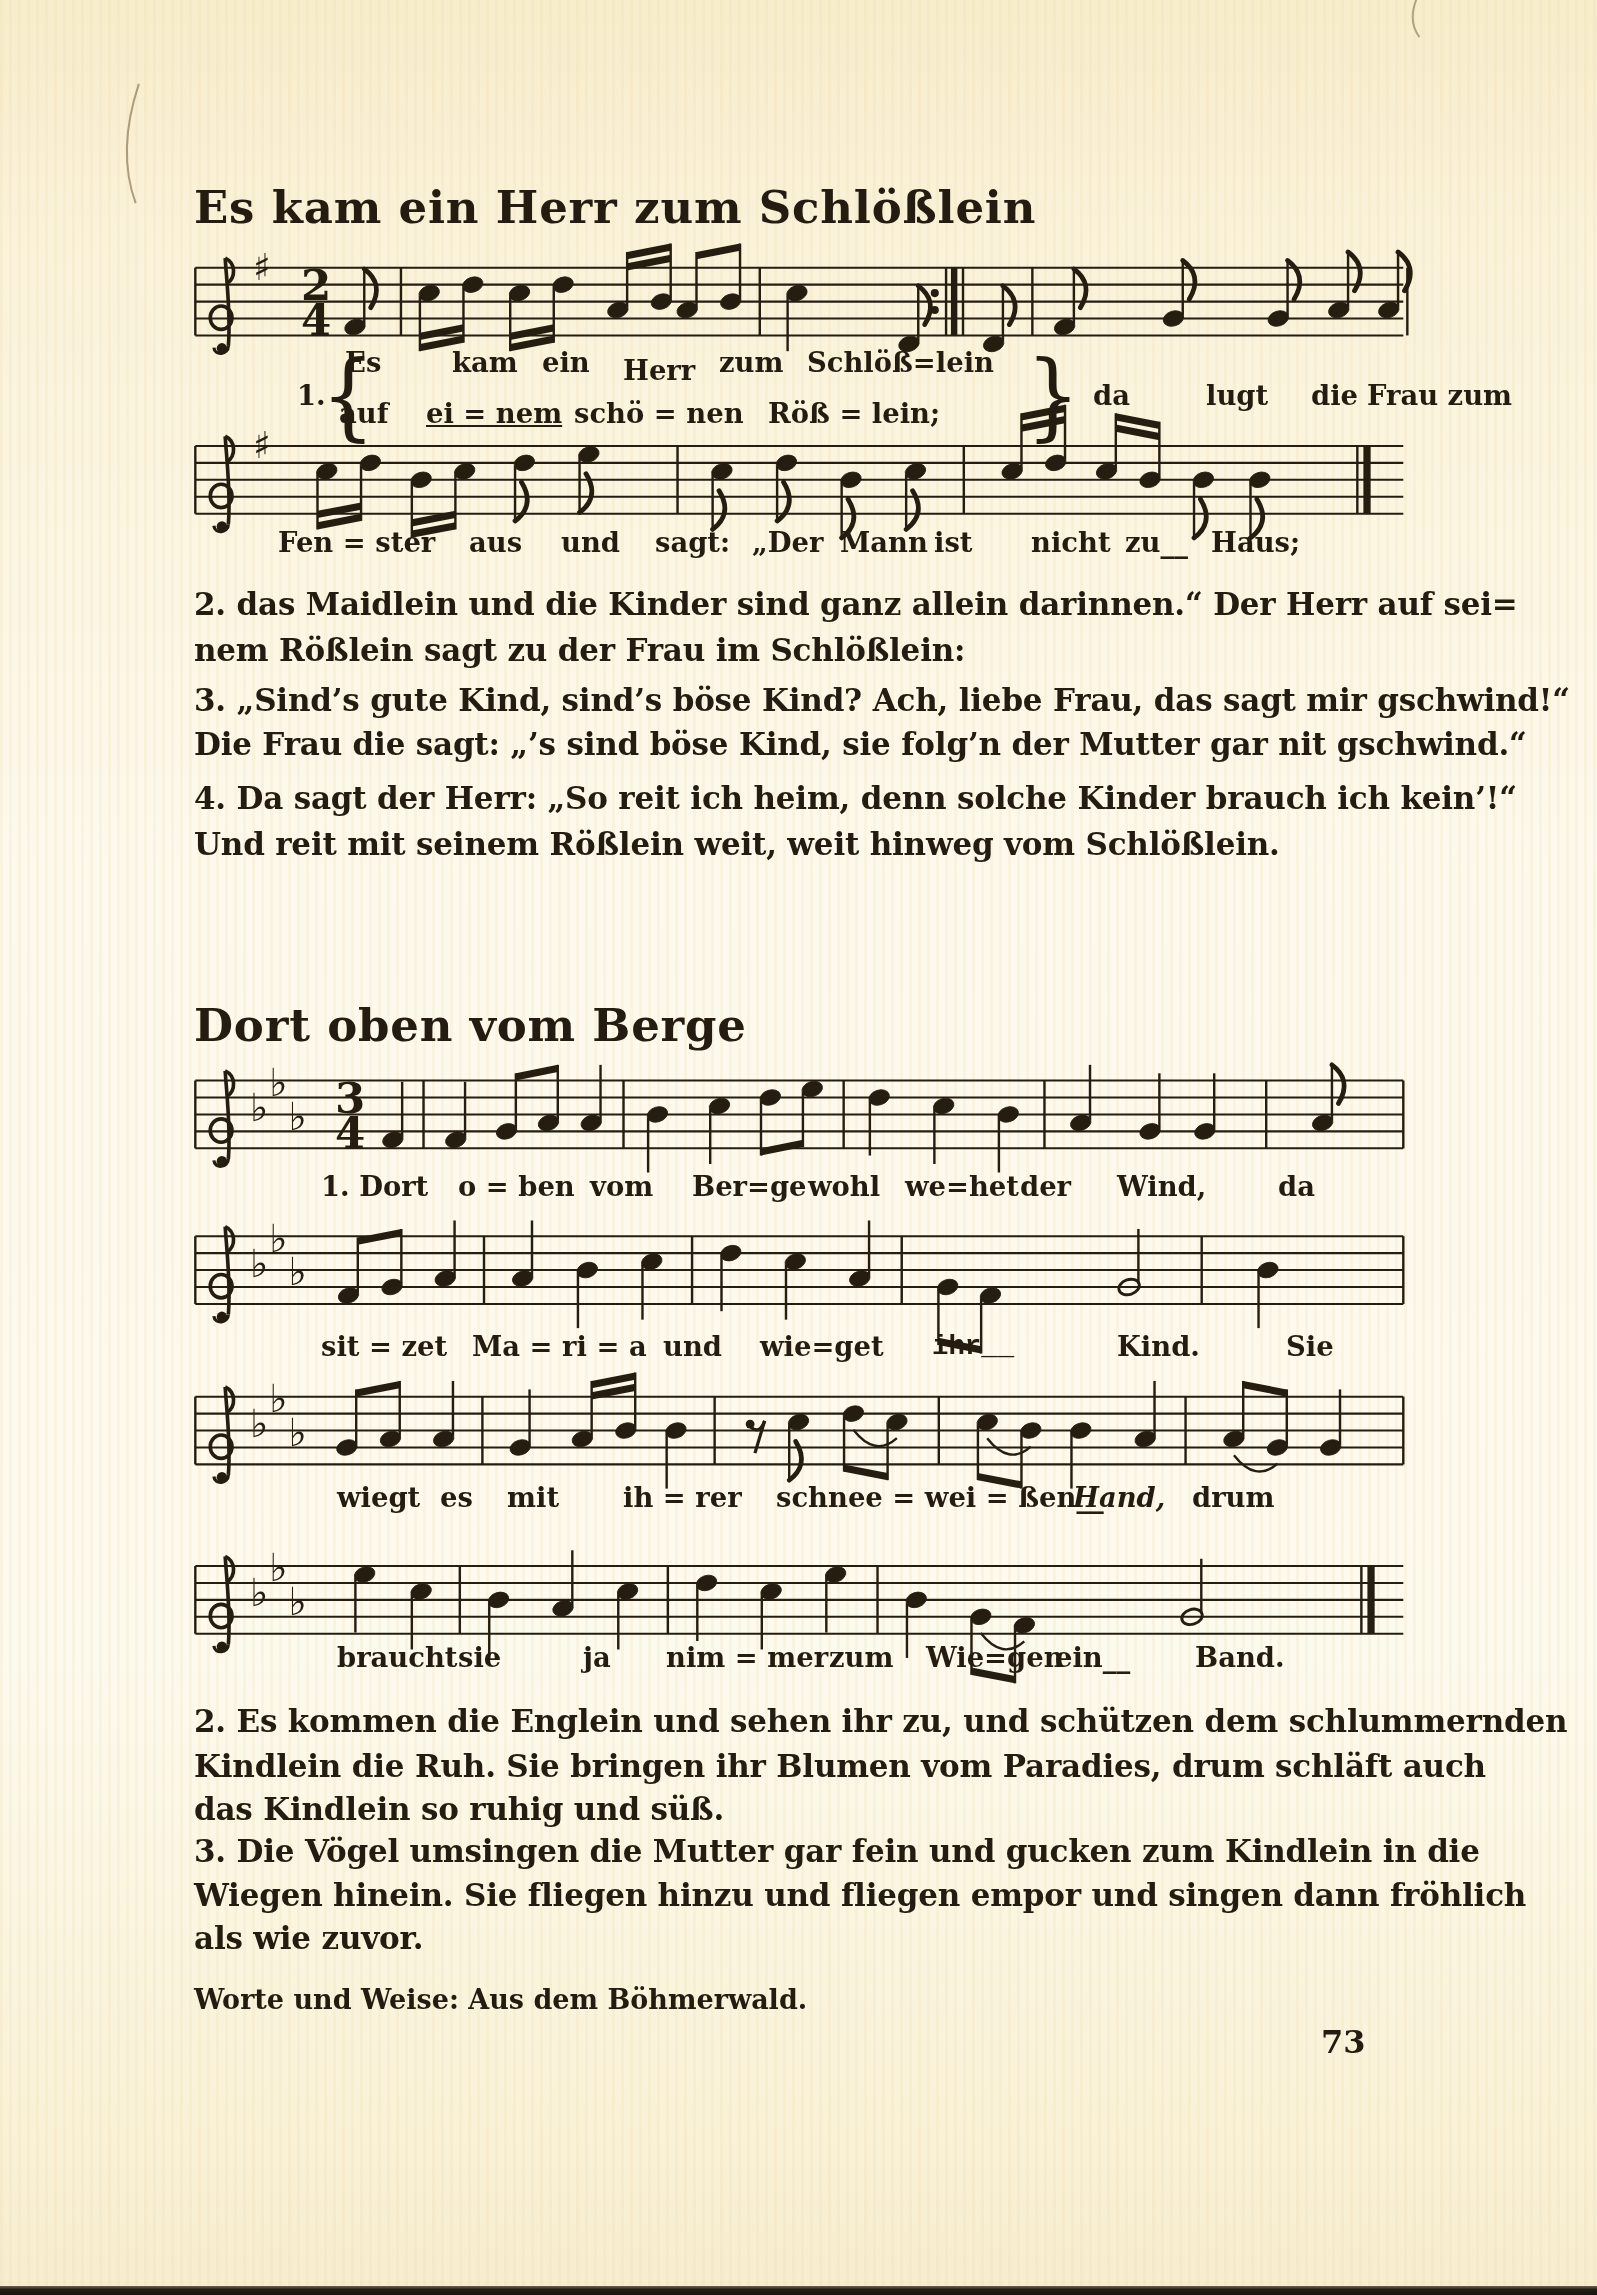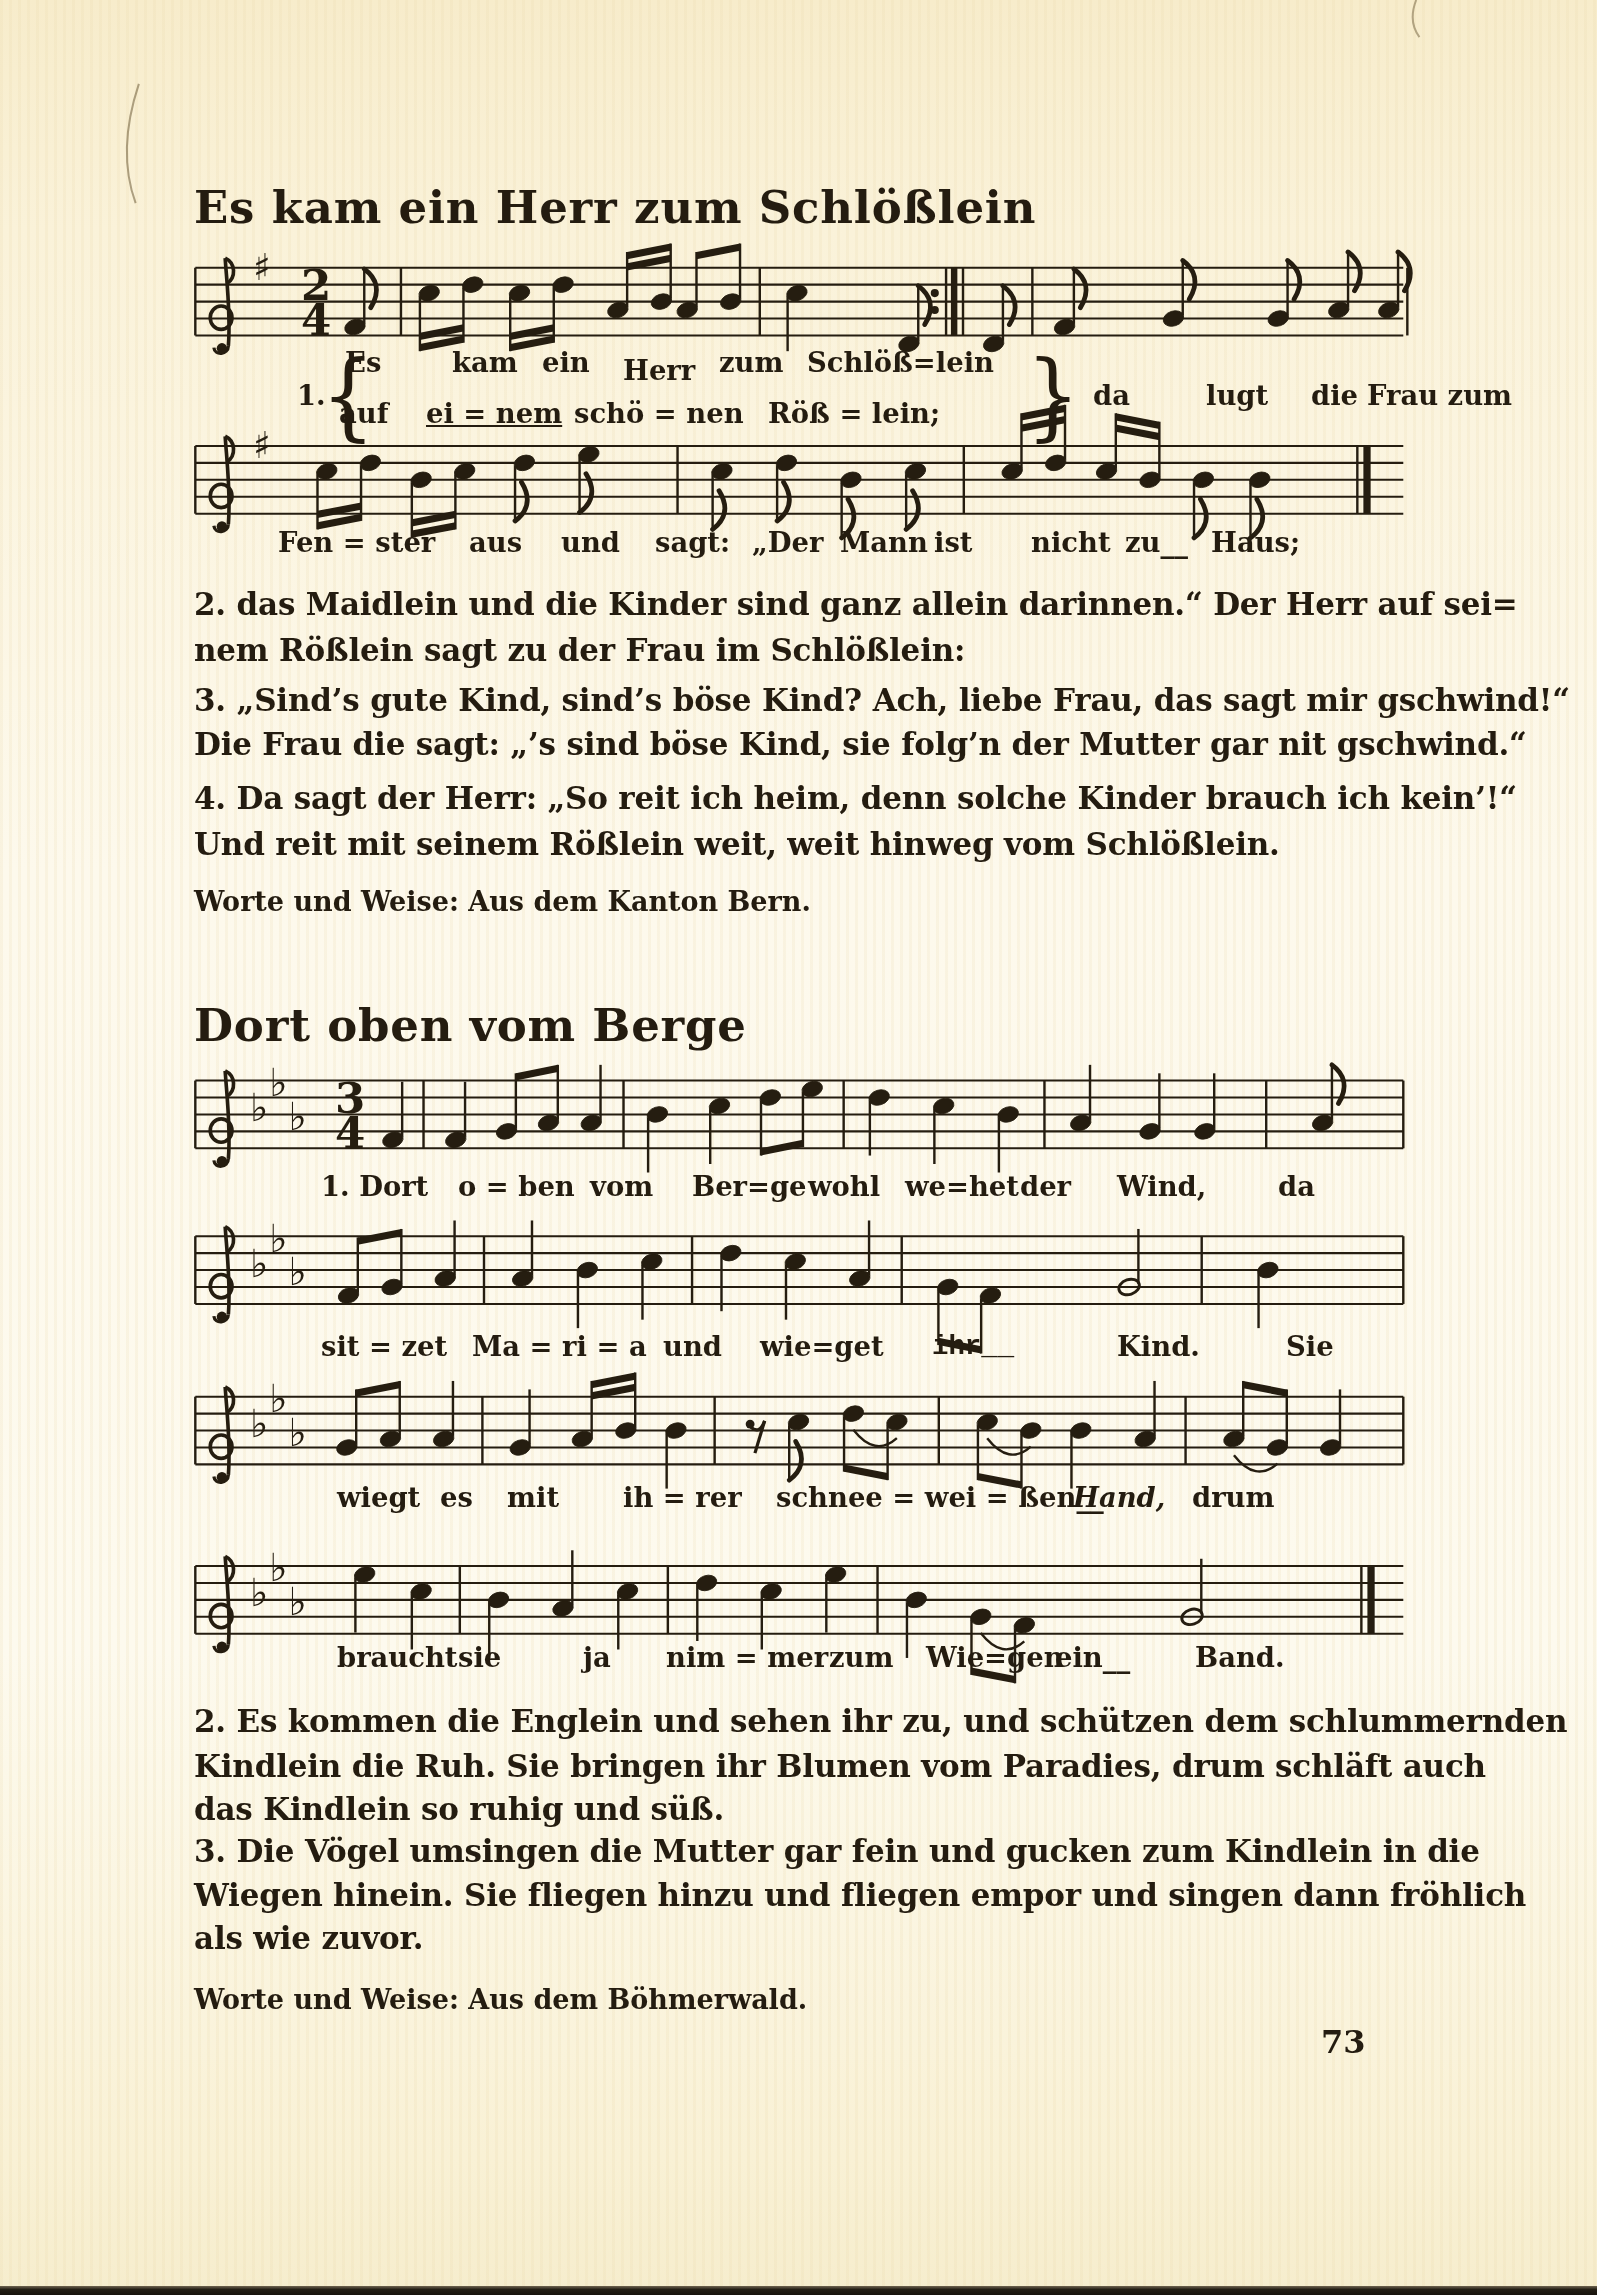--- a/index.html
+++ b/index.html
@@ -550,21 +550,20 @@
 
   <div class="abs title" style="left:194px; top:181px;">Es kam ein Herr zum Schlößlein</div>
 
   <div class="abs vline" style="left:194px; top:586px;">2. das Maidlein und die Kinder sind ganz allein darinnen.“ Der Herr auf sei=</div>
   <div class="abs vline" style="left:194px; top:632px;">nem Rößlein sagt zu der Frau im Schlößlein:</div>
   <div class="abs vline" style="left:194px; top:682px;">3. „Sind’s gute Kind, sind’s böse Kind? Ach, liebe Frau, das sagt mir gschwind!“</div>
   <div class="abs vline" style="left:194px; top:726px;">Die Frau die sagt: „’s sind böse Kind, sie folg’n der Mutter gar nit gschwind.“</div>
   <div class="abs vline" style="left:194px; top:780px;">4. Da sagt der Herr: „So reit ich heim, denn solche Kinder brauch ich kein’!“</div>
   <div class="abs vline" style="left:194px; top:826px;">Und reit mit seinem Rößlein weit, weit hinweg vom Schlößlein.</div>
 
-  <div class="abs source" style="left:194px; top:886px;">Worte und Weise: Aus dem Kanton Bern.</div>
 
   <div class="abs title" style="left:194px; top:999px;">Dort oben vom Berge</div>
 
   <div class="abs vline" style="left:194px; top:1703px;">2. Es kommen die Englein und sehen ihr zu, und schützen dem schlummernden</div>
   <div class="abs vline" style="left:194px; top:1748px;">Kindlein die Ruh. Sie bringen ihr Blumen vom Paradies, drum schläft auch</div>
   <div class="abs vline" style="left:194px; top:1791px;">das Kindlein so ruhig und süß.</div>
   <div class="abs vline" style="left:194px; top:1833px;">3. Die Vögel umsingen die Mutter gar fein und gucken zum Kindlein in die</div>
   <div class="abs vline" style="left:194px; top:1877px;">Wiegen hinein. Sie fliegen hinzu und fliegen empor und singen dann fröhlich</div>
   <div class="abs vline" style="left:194px; top:1920px;">als wie zuvor.</div>
 

